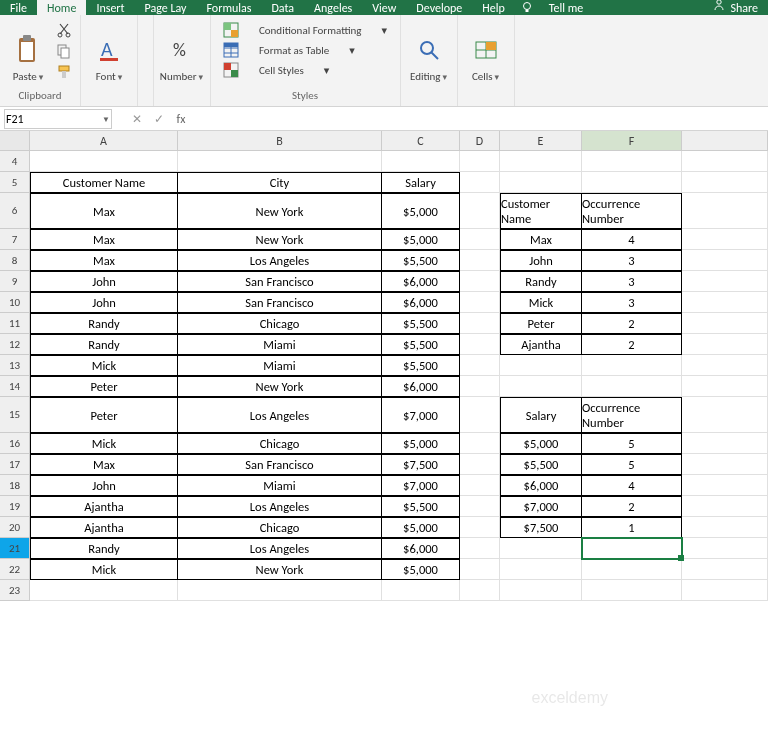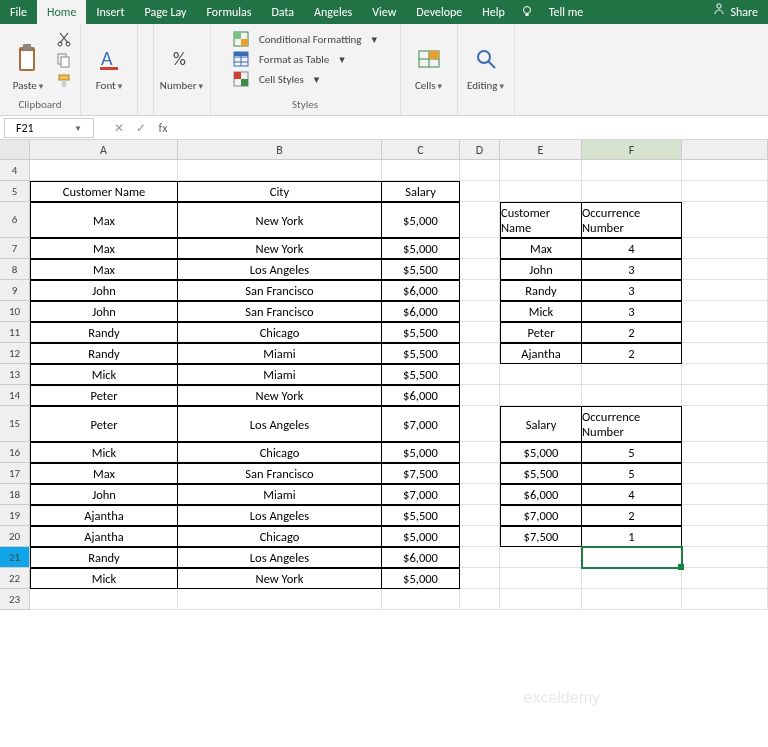--- a/index.html
+++ b/index.html
@@ -1,36 +1,36 @@
 <!DOCTYPE html>
 <html><head>
 <meta charset="utf-8">
 <style>
 *{box-sizing:border-box;margin:0;padding:0;font-family:"Segoe UI",Calibri,Arial,sans-serif}
 body{background:#fff;width:768px;height:747px;overflow:hidden;position:relative;font-size:12px}
-.titlebar{background:#217346;color:#fff;height:24px;display:flex;align-items:center}
+.titlebar{background:#217346;color:#fff;height:15px;display:flex;align-items:center}
 .titlebar .tab{padding:0 10px;height:24px;line-height:24px;font-size:12px;cursor:pointer}
 .titlebar .tab.active{background:#f3f3f3;color:#217346}
 .titlebar .spacer{flex:1}
 .titlebar .bulb{width:14px;height:14px;margin:0 5px;display:inline-block}
 .titlebar .share svg{margin-right:4px}
 .ribbon{background:#f3f3f3;border-bottom:1px solid #d4d4d4;height:92px;display:flex}
 .ribbon-group{border-right:1px solid #e0e0e0;padding:4px 6px 2px;display:flex;flex-direction:column;align-items:center;justify-content:space-between}
 .ribbon-group .top{display:flex;align-items:flex-start;gap:4px;height:68px}
 .ribbon-group .label{font-size:11px;color:#666;text-align:center;width:100%;padding-bottom:2px}
 .big-btn{display:flex;flex-direction:column;align-items:center;justify-content:flex-end;width:44px;height:66px;font-size:11px;color:#444;cursor:pointer;padding-bottom:2px}
 .big-btn .ico{width:32px;height:32px;margin-bottom:4px;display:flex;align-items:center;justify-content:center}
 .big-btn .caret{font-size:9px;color:#666;margin-left:2px}
 .mini-stack{display:flex;flex-direction:column;gap:3px;padding-top:2px}
 .mini{width:20px;height:18px;display:flex;align-items:center;justify-content:center;cursor:pointer}
 .styles-list{display:flex;flex-direction:column;gap:2px;padding-top:2px}
-.style-item{display:flex;align-items:center;gap:10px;font-size:11px;color:#444;cursor:pointer;padding:1px 4px}
+.style-item{display:flex;align-items:center;gap:20px;font-size:11px;color:#444;cursor:pointer;padding:1px 4px}
 .style-item .si{width:16px;height:16px;display:flex;align-items:center;justify-content:center}
 .fbar{height:24px;border-bottom:1px solid #d4d4d4;display:flex;align-items:center;background:#fff}
-.namebox{width:90px;height:20px;border:1px solid #ccc;margin:12px 4px;padding:0 11px;font-size:12px;display:flex;align-items:center;justify-content:space-between;background:#fff}
+.namebox{width:108px;height:20px;border:1px solid #ccc;margin:12px 4px;padding:0 1px;font-size:12px;display:flex;align-items:center;justify-content:space-between;background:#fff}
 .namebox .dd{font-size:8px;color:#666}
 .fbar .fbtn{width:22px;height:20px;display:flex;align-items:center;justify-content:center;color:#999;cursor:pointer;font-size:12px}
 .fbar .fx{color:#666;font-size:12px}
 .fbar .finput{flex:1;height:20px;border:none;outline:none;font-size:12px;padding:0 4px}
 .grid{position:relative;background:#fff}
 .colheads{display:flex;height:20px;background:#f0f0f0;border-bottom:1px solid #ccc}
 .corner{width:30px;border-right:1px solid #ccc;background:#e8e8e8}
 .ch{border-right:1px solid #ccc;text-align:center;line-height:20px;font-size:12px;color:#444;background:#efefef}
 .ch.sel{background:#d5e3cf}
 .rows{display:flex;flex-direction:column}
@@ -39,21 +39,21 @@
 .rh{width:30px;border-right:1px solid #ccc;border-bottom:1px solid #ccc;background:#efefef;text-align:center;font-size:11px;color:#444;display:flex;align-items:center;justify-content:center}
 .rh.sel{background:#0ea5e9}
 .cell{border-right:1px solid #e0e0e0;border-bottom:1px solid #e0e0e0;display:flex;align-items:center;justify-content:center;font-size:12.5px;font-family:Calibri,Arial;color:#000;position:relative;background:#fff}
 .cell.hd{font-weight:normal;border:1px solid #000!important;background:#fff}
 .cell.bd{border:1px solid #000!important}
 .cell.bd+.cell.bd,.cell.hd+.cell.hd,.cell.hd+.cell.bd,.cell.bd+.cell.hd{border-left:none!important}
 .cell.empty{background:#fff}
 .active-cell{outline:2px solid #1a7f43;outline-offset:-1px;z-index:5}
 .active-cell::after{content:"";position:absolute;right:-3px;bottom:-3px;width:6px;height:6px;background:#1a7f43;z-index:6}
 .wA{width:148px}.wB{width:204px}.wC{width:78px}.wD{width:40px}.wE{width:82px}.wF{width:100px}.wG{width:86px}
-.watermark{position:absolute;right:168px;bottom:40px;opacity:.15;font-size:16px;font-family:Arial;color:#666;pointer-events:none}
+.watermark{position:absolute;right:160px;bottom:40px;opacity:.15;font-size:16px;font-family:Arial;color:#666;pointer-events:none}
 </style>
 </head>
 <body>
 
 <div class="titlebar">
   <div class="tab">File</div>
   <div class="tab active">Home</div>
   <div class="tab">Insert</div>
   <div class="tab">Page Lay</div>
   <div class="tab">Formulas</div>
@@ -185,43 +185,43 @@
           </div>
       </div>
     </div>
     <div class="label">Styles</div>
   </div>
 
   <div class="ribbon-group">
     <div class="top">
       <div class="big-btn">
         <span class="ico">
+            <svg width="26" height="26" viewBox="0 0 26 26">
+              <circle cx="11" cy="11" r="6" fill="none" stroke="#3a6db5" stroke-width="2"></circle>
+              <line x1="15" y1="15" x2="22" y2="22" stroke="#3a6db5" stroke-width="2"></line>
+            </svg>
+          </span>
+        <span><span>Editing</span><span class="caret">▾</span></span>
+      </div>
+    </div>
+    <div class="label">&nbsp;</div>
+  </div>
+
+  <div class="ribbon-group">
+    <div class="top">
+      <div class="big-btn">
+        <span class="ico">
             <svg width="28" height="28" viewBox="0 0 28 28">
               <rect x="4" y="6" width="20" height="16" fill="none" stroke="#3a8a4a"></rect>
               <line x1="4" y1="14" x2="24" y2="14" stroke="#3a8a4a"></line>
               <line x1="14" y1="6" x2="14" y2="22" stroke="#3a8a4a"></line>
               <rect x="14" y="6" width="10" height="8" fill="#e8a030"></rect>
             </svg>
           </span>
         <span><span>Cells</span><span class="caret">▾</span></span>
-      </div>
-    </div>
-    <div class="label">&nbsp;</div>
-  </div>
-
-  <div class="ribbon-group">
-    <div class="top">
-      <div class="big-btn">
-        <span class="ico">
-            <svg width="26" height="26" viewBox="0 0 26 26">
-              <circle cx="11" cy="11" r="6" fill="none" stroke="#3a6db5" stroke-width="2"></circle>
-              <line x1="15" y1="15" x2="22" y2="22" stroke="#3a6db5" stroke-width="2"></line>
-            </svg>
-          </span>
-        <span><span>Editing</span><span class="caret">▾</span></span>
       </div>
     </div>
     <div class="label">&nbsp;</div>
   </div>
 </div>
 
 <div class="fbar">
   <div class="namebox">
       <span>F21</span>
       <span class="dd">▼</span>

